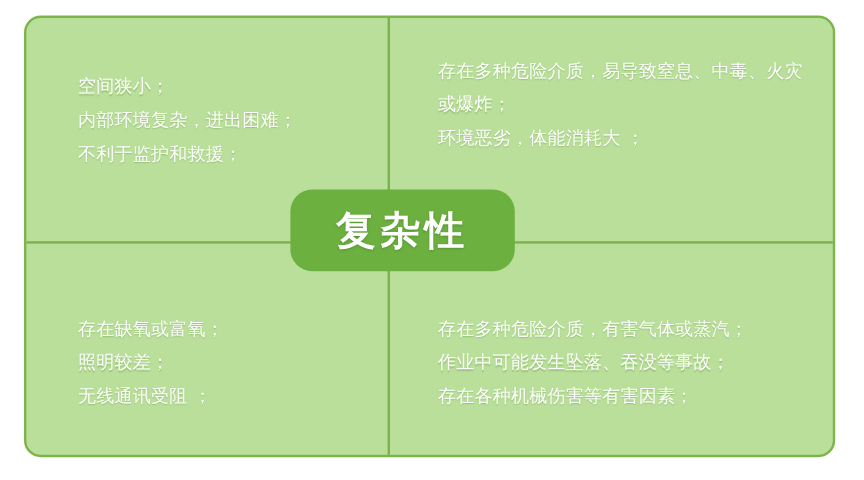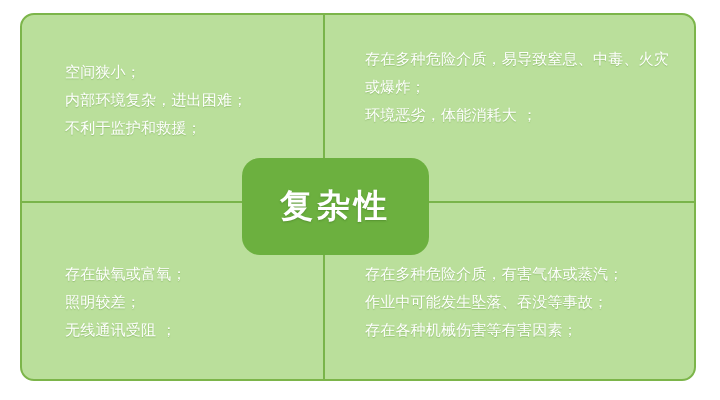--- a/index.html
+++ b/index.html
@@ -66,21 +66,21 @@
   .quad-tr { left: 343px; top: 30px;  width: 310px; }
   .quad-bl { left: 43px;  top: 245px; width: 240px; }
   .quad-br { left: 343px; top: 245px; width: 316px; }
 
   
   #badge {
     position: absolute;
     left: 242px;
     top: 158px;
     width: 187px;
-    height: 97px;
+    height: 68px;
     background: #6cb03f;
     border-radius: 18px;
     display: flex;
     align-items: center;
     justify-content: center;
   }
   #badge-label {
     color: #ffffff;
     font-size: 33px;
     font-weight: bold;

